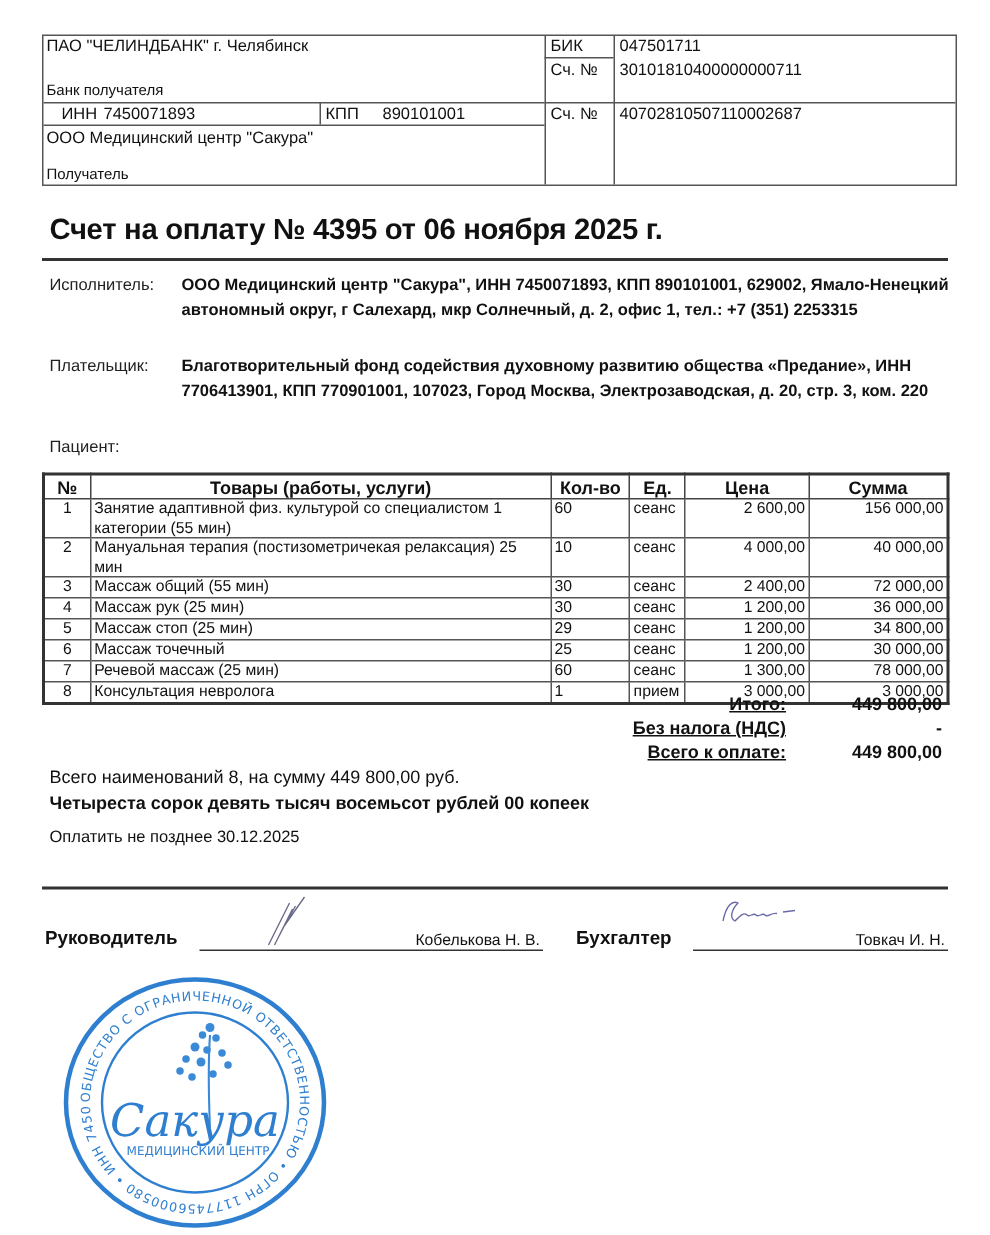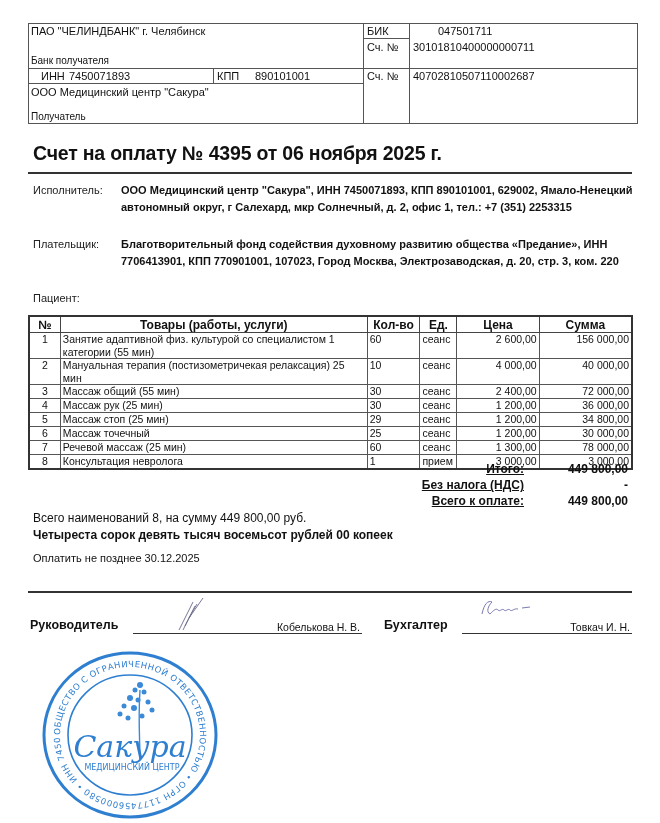--- a/index.html
+++ b/index.html
@@ -53,21 +53,21 @@
   <div class="hl" style="left:0; width:334px; top:44px;"></div>
   <div class="hl" style="left:334px; width:274px; top:44px;"></div>
   <div class="hl" style="left:334px; width:46px; top:14px;"></div>
   <div class="hl" style="left:0; width:334px; top:59px;"></div>
   <div class="vl" style="left:184px; top:44px; bottom:auto; height:15px;"></div>
 
   <span class="t" style="left:2px; top:1px;">ПАО "ЧЕЛИНДБАНК" г. Челябинск</span>
   <span class="t small" style="left:2px; top:31px;">Банк получателя</span>
 
   <span class="t" style="left:338px; top:1px;">БИК</span>
-  <span class="t" style="left:384px; top:1px;margin-left:25px;">047501711</span>
+  <span class="t" style="left:384px; top:1px;">047501711</span>
   <span class="t" style="left:338px; top:17px;">Сч. №</span>
   <span class="t" style="left:384px; top:17px;">30101810400000000711</span>
 
   <span class="t" style="left:12px; top:46px;">ИНН</span>
   <span class="t" style="left:40px; top:46px;">7450071893</span>
   <span class="t" style="left:188px; top:46px;">КПП</span>
   <span class="t" style="left:226px; top:46px;">890101001</span>
 
   <span class="t" style="left:338px; top:46px;">Сч. №</span>
   <span class="t" style="left:384px; top:46px;">40702810507110002687</span>

